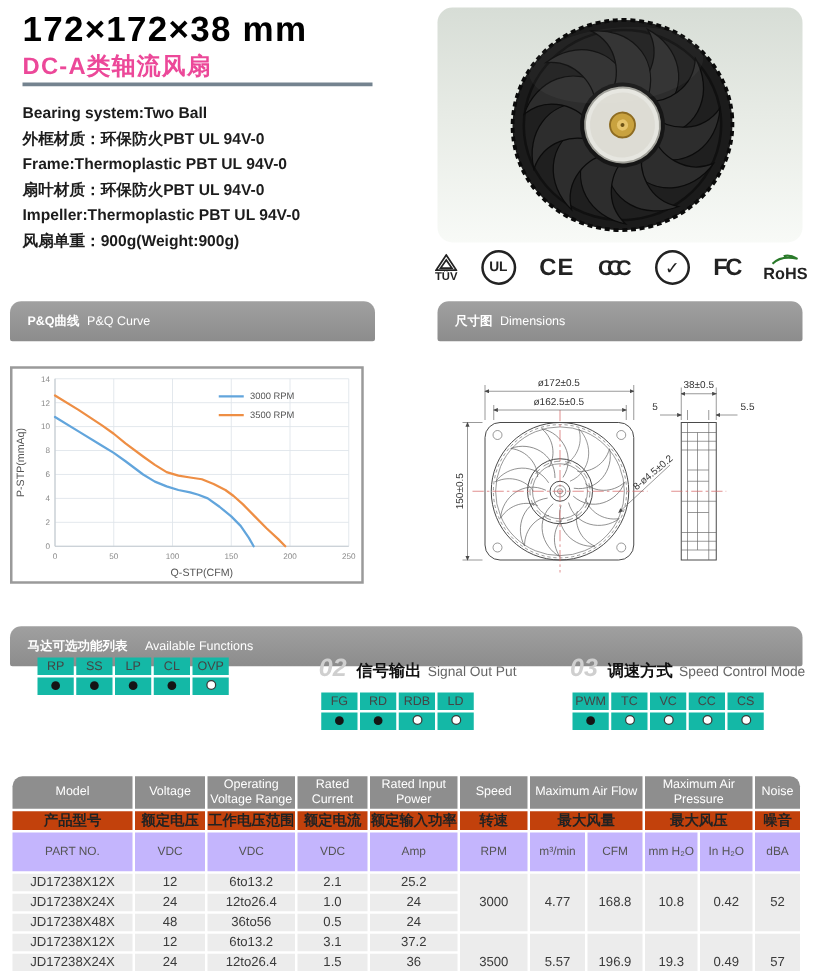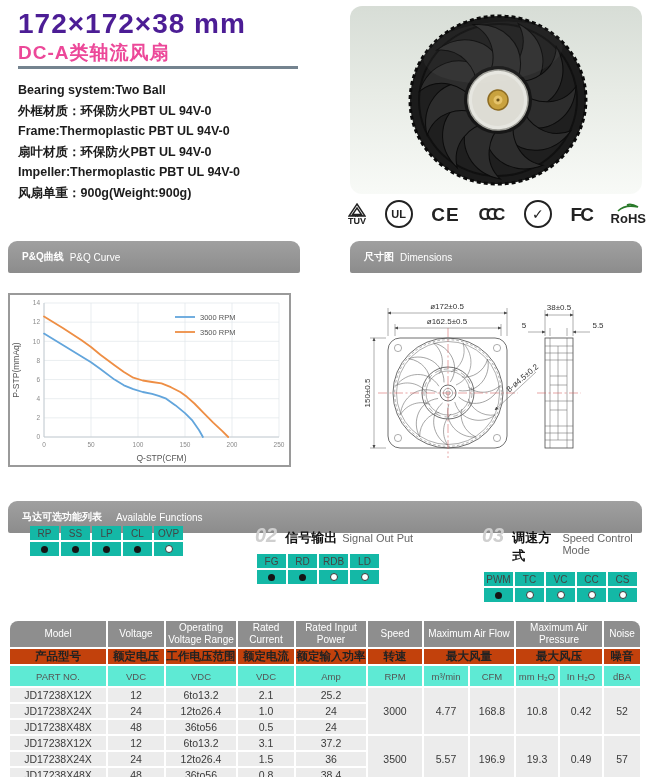--- a/index.html
+++ b/index.html
@@ -1,20 +1,20 @@
 <!DOCTYPE html>
 <html><head>
 <meta charset="utf-8">
 <style>
   html,body{margin:0;padding:0;background:#fff;}
   body{width:650px;height:777px;font-family:"Liberation Sans","DejaVu Sans",sans-serif;color:#222;position:relative;overflow:hidden;}
   .abs{position:absolute;}
 
   
-  #title{left:18px;top:8px;font-size:28px;font-weight:bold;color:#4c1d95;letter-spacing:1px;}
+  #title{left:18px;top:8px;font-size:28px;font-weight:bold;color:#000000;letter-spacing:1px;}
   #subtitle{left:18px;top:40px;font-size:19px;font-weight:bold;color:#ec4899;letter-spacing:1px;}
   #title-rule{left:18px;top:66px;width:280px;height:3px;background:#74838f;}
   #spec-list{left:18px;top:80px;width:330px;}
   .spec-line{font-size:12.5px;font-weight:bold;color:#1c1c1c;line-height:20.5px;white-space:nowrap;}
 
   
   #photo-card{left:350px;top:6px;width:292px;height:188px;border-radius:12px;
     background:linear-gradient(180deg,#d7ddd6 0%,#e7ebe5 45%,#f8faf7 100%);
     display:flex;align-items:center;justify-content:center;}
   #logo-row{left:348px;top:197px;width:298px;height:34px;display:flex;align-items:center;justify-content:space-between;}
@@ -44,41 +44,41 @@
 
   
   #dims-box{left:340px;top:288px;width:310px;height:200px;}
   .dim-text{font-size:8px;fill:#333;}
   .draw{stroke:#4a4a4a;fill:none;stroke-width:.8;}
   .thin{stroke:#6a6a6a;fill:none;stroke-width:.55;}
   .redline{stroke:#d66a6a;stroke-width:.6;fill:none;stroke-dasharray:9 2.5 2 2.5;}
 
   
   .fn-block{position:absolute;top:524px;}
-  #fn-1{left:28px;} #fn-2{left:255px;} #fn-3{left:482px;}
+  #fn-1{left:28px;} #fn-2{left:255px;} #fn-3{left:456px;}
   .fn-head{display:flex;align-items:baseline;margin-bottom:5px;}
   .fn-num{font-size:20px;font-weight:bold;font-style:italic;color:#cfcfcf;margin-right:8px;}
   .fn-zh{font-size:13px;font-weight:bold;color:#111;margin-right:5px;}
   .fn-en{font-size:11px;color:#666;}
   .fn-table{border-collapse:separate;border-spacing:2px;}
   .fn-table td{background:#14b8a6;width:29px;height:14px;text-align:center;vertical-align:middle;
     font-size:10px;color:#444;padding:0;}
   .dot{display:inline-block;width:7px;height:7px;border-radius:50%;}
   .dot.on{background:#151515;}
   .dot.off{background:#fff;border:1.4px solid #3a3a3a;box-sizing:border-box;width:8px;height:8px;}
 
   
   #spec-table-wrap{left:8px;top:619px;width:634px;}
   table.spec{border-collapse:separate;border-spacing:2px;width:634px;table-layout:fixed;}
   table.spec th,table.spec td{padding:0;text-align:center;vertical-align:middle;overflow:hidden;}
   tr.h-en th{background:#8e8e8e;color:#fff;font-weight:normal;font-size:10px;line-height:1.2;height:26px;}
   tr.h-en th:first-child{border-top-left-radius:8px;}
   tr.h-en th:last-child{border-top-right-radius:8px;}
   tr.h-zh td{background:#c2410c;color:#222;font-weight:bold;font-size:11.5px;height:15px;}
-  tr.h-un td{background:#5eead4;color:#555;font-size:9.5px;height:20px;}
+  tr.h-un td{background:#c4b5fd;color:#555;font-size:9.5px;height:31px;}
   tr.d td{background:#ececec;color:#3a3a3a;font-size:10.5px;height:14px;}
 </style>
 </head>
 <body>
 
 <div class="abs" id="title">172×172×38 mm</div>
 <div class="abs" id="subtitle">DC-A类轴流风扇</div>
 <div class="abs" id="title-rule"></div>
 <div class="abs" id="spec-list">
   <div class="spec-line">Bearing system:Two Ball</div>

